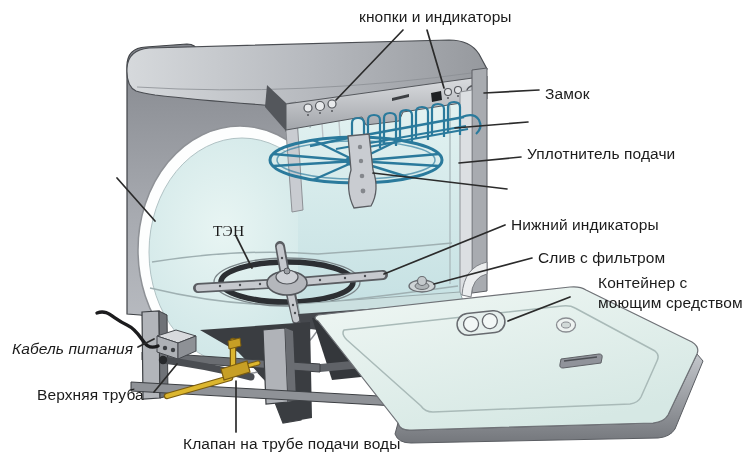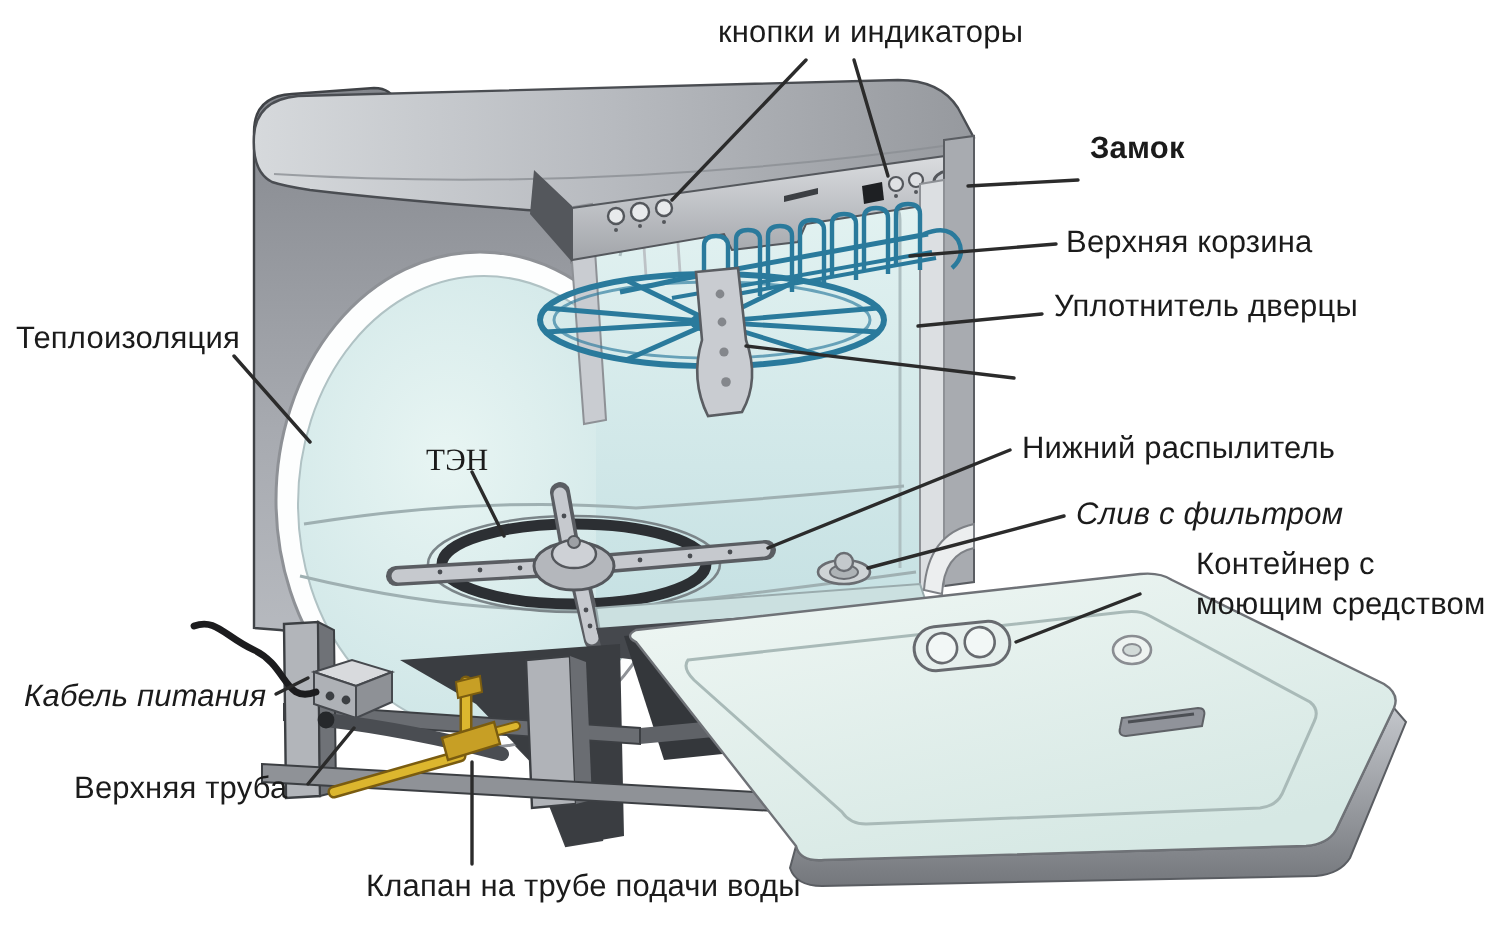--- a/index.html
+++ b/index.html
@@ -247,26 +247,24 @@
     <line x1="570" y1="297" x2="508" y2="321"></line>
     <line x1="117" y1="178" x2="155" y2="221"></line>
     <line x1="236" y1="236" x2="252" y2="268"></line>
     <line x1="138" y1="347" x2="154" y2="339"></line>
     <line x1="154" y1="392" x2="177" y2="364"></line>
     <line x1="236" y1="432" x2="236" y2="381"></line>
   </g>
 </svg>
 
 <div class="lbl" style="left:359px;top:7px;">кнопки и индикаторы</div>
-<div class="lbl" style="left:545px;top:65px;font-weight:bold;">Замок</div>
-<div class="lbl" style="left:533px;top:112px;">Верхняя корзина</div>
-<div class="lbl" style="left:527px;top:144px;">Уплотнитель дверцы</div>
-<div class="lbl" style="left:511px;top:215px;">Нижний распылитель</div>
-<div class="lbl" style="left:538px;top:248px;font-style:italic;">Слив с фильтром</div>
+<div class="lbl" style="left:545px;top:84px;">Замок</div>
+<div class="lbl" style="left:527px;top:144px;">Уплотнитель подачи</div>
+<div class="lbl" style="left:511px;top:215px;">Нижний индикаторы</div>
+<div class="lbl" style="left:538px;top:248px;">Слив с фильтром</div>
 <div class="lbl" style="left:578px;top:273px;margin-left:20px;">Контейнер с
 моющим средством</div>
-<div class="lbl" style="left:8px;top:160px;">Теплоизоляция</div>
 <div class="lbl" style="left:213px;top:221px;font-family:Liberation Serif, serif;">ТЭН</div>
 <div class="lbl" style="left:12px;top:339px;font-style:italic;">Кабель питания</div>
 <div class="lbl" style="left:37px;top:385px;">Верхняя труба</div>
 <div class="lbl" style="left:167px;top:434px;margin-left:16px;">Клапан на трубе подачи воды</div>
 
 </div>
 
 </body></html>

